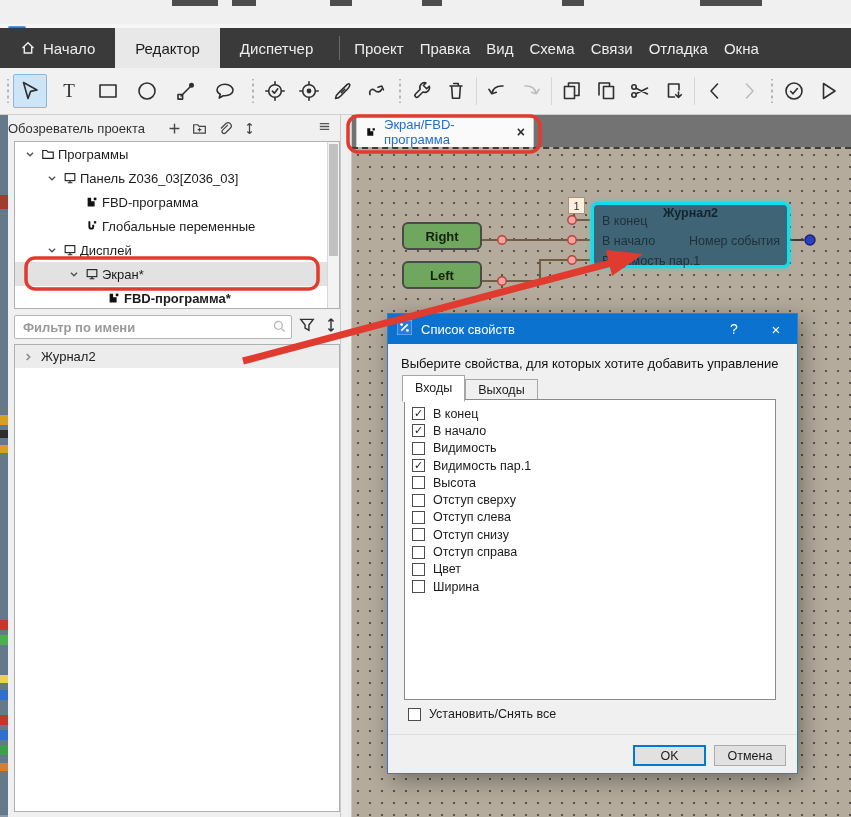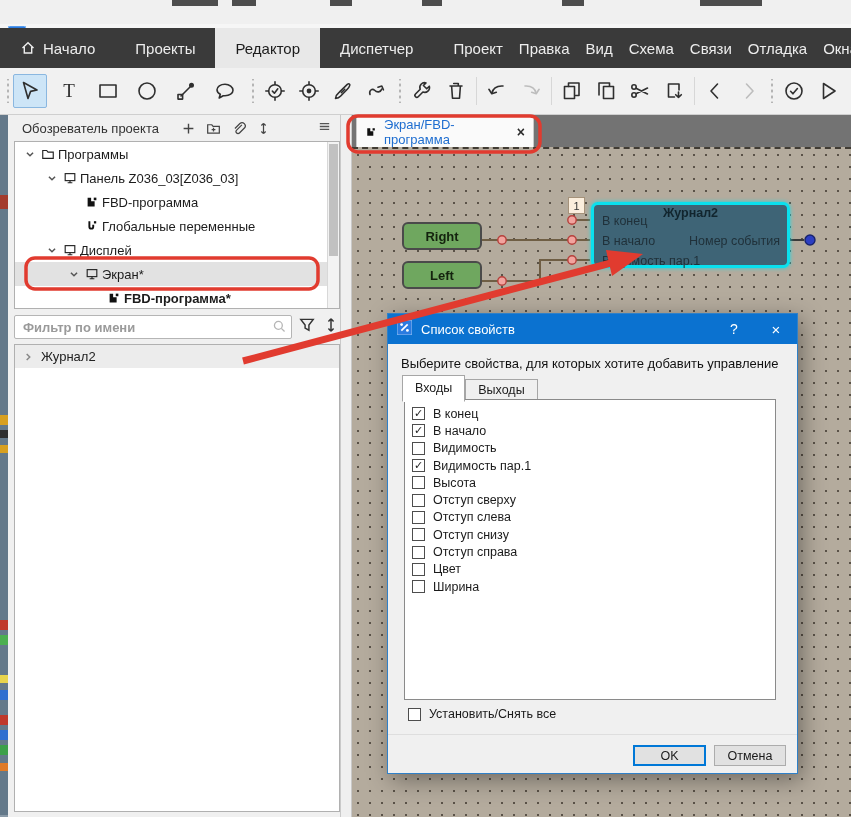--- a/index.html
+++ b/index.html
@@ -37,21 +37,21 @@
   .tb-btn.disabled svg * { stroke:#bdbdbd !important; }
   .g1 .tb-btn { margin-right:5px; }
 
   
   .sliver { position:absolute; left:0; top:115px; width:8px; height:702px; background:#64798a; }
   .speck { position:absolute; left:0; width:8px; }
 
   
   .explorer { position:absolute; left:8px; top:115px; width:332px; height:702px; background:#f0f0f0; }
   .exp-head { position:absolute; left:0; top:0; width:100%; height:26px; display:flex; align-items:center; }
-  .exp-title { font-size:13px; color:#333; margin-left:14px; }
+  .exp-title { font-size:13px; color:#333; }
   .exp-icons { display:flex; align-items:center; gap:10px; margin-left:22px; }
   .exp-icons svg, .exp-menu svg { width:15px; height:15px; }
   .exp-menu { margin-left:auto; margin-right:8px; }
   .tree-box { position:absolute; left:6px; top:26px; width:326px; height:168px; background:#fff;
               border:1px solid #b0b0b0; overflow:hidden; }
   .tree-row { height:24px; display:flex; align-items:center; font-size:13px; color:#1c1c1c; }
   .tree-row.selected { background:#e2e2e2; }
   .tree-row.bold { font-weight:bold; }
   .tree-chev { width:17px; display:flex; justify-content:center; }
   .tree-ic { width:20px; display:flex; justify-content:center; }
@@ -157,23 +157,20 @@
   <div class="ribbon">
     <div id="ribbon-tabs" style="display:flex">
         <div class="rtab">
           <span style="display: flex;">
             <svg viewBox="0 0 16 16" fill="none" stroke="#ededed" stroke-width="1.4" style="width: 16px; height: 16px;">
               <path d="M2.5 8 L8 2.8 L13.5 8 M4.3 7 v6 h7.4 V7"></path>
             </svg>
           </span>
           <span>Начало</span>
         </div>
-        <div class="rtab">
-          <span>Проекты</span>
-        </div>
         <div class="rtab active">
           <span>Редактор</span>
         </div>
         <div class="rtab">
           <span>Диспетчер</span>
         </div>
       </div>
     <div class="rsep"></div>
     <div id="ribbon-menus" style="display:flex">
         <div class="rmenu">Проект</div>

